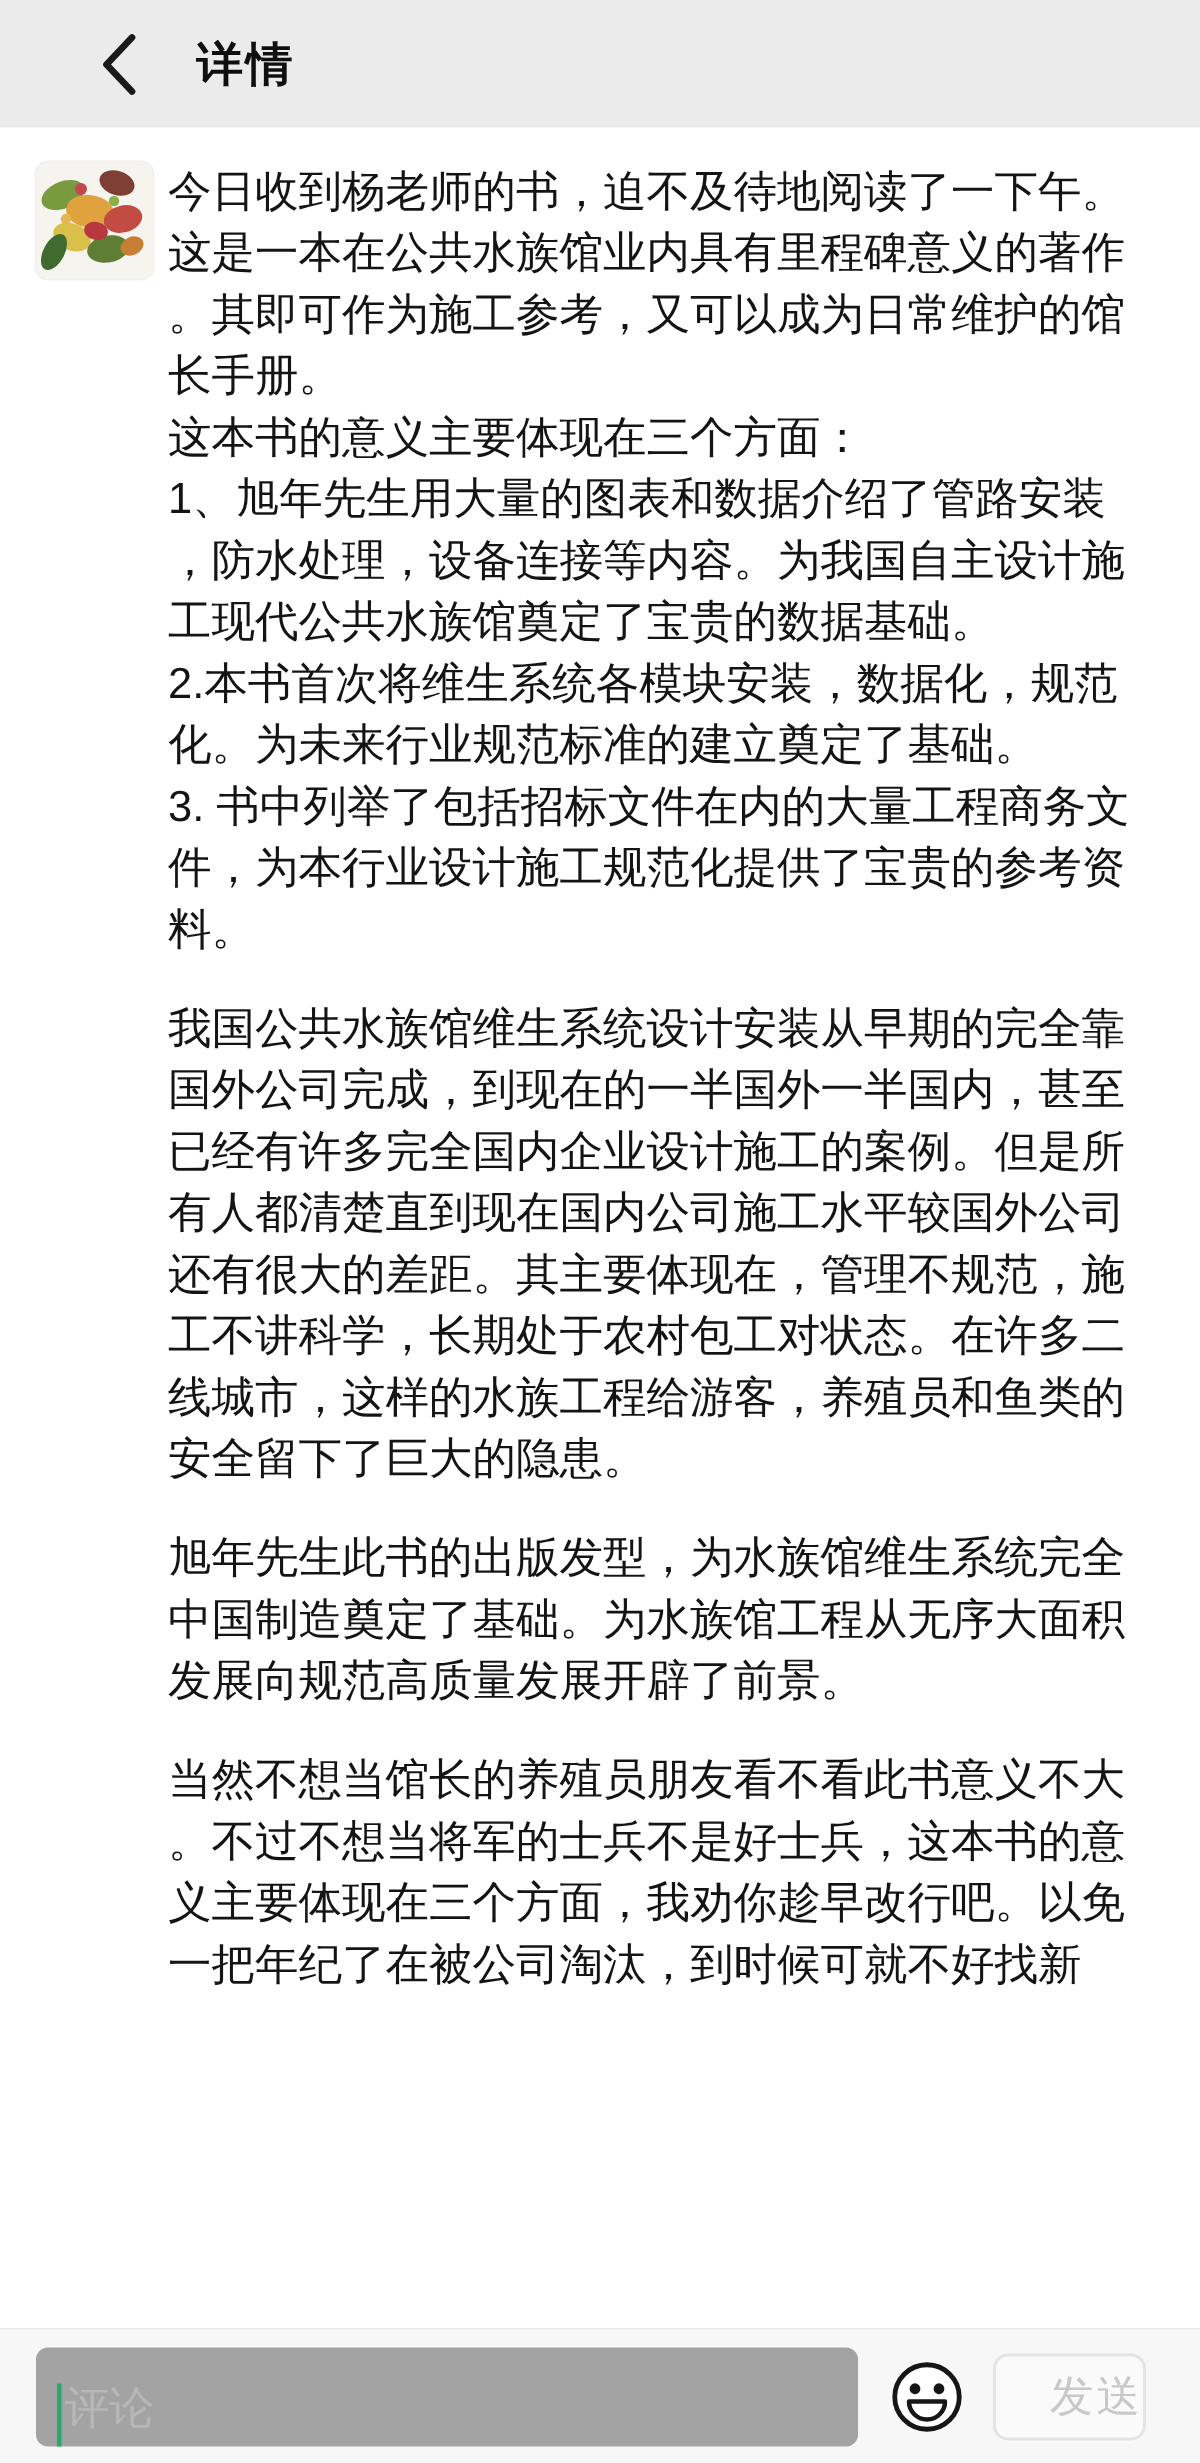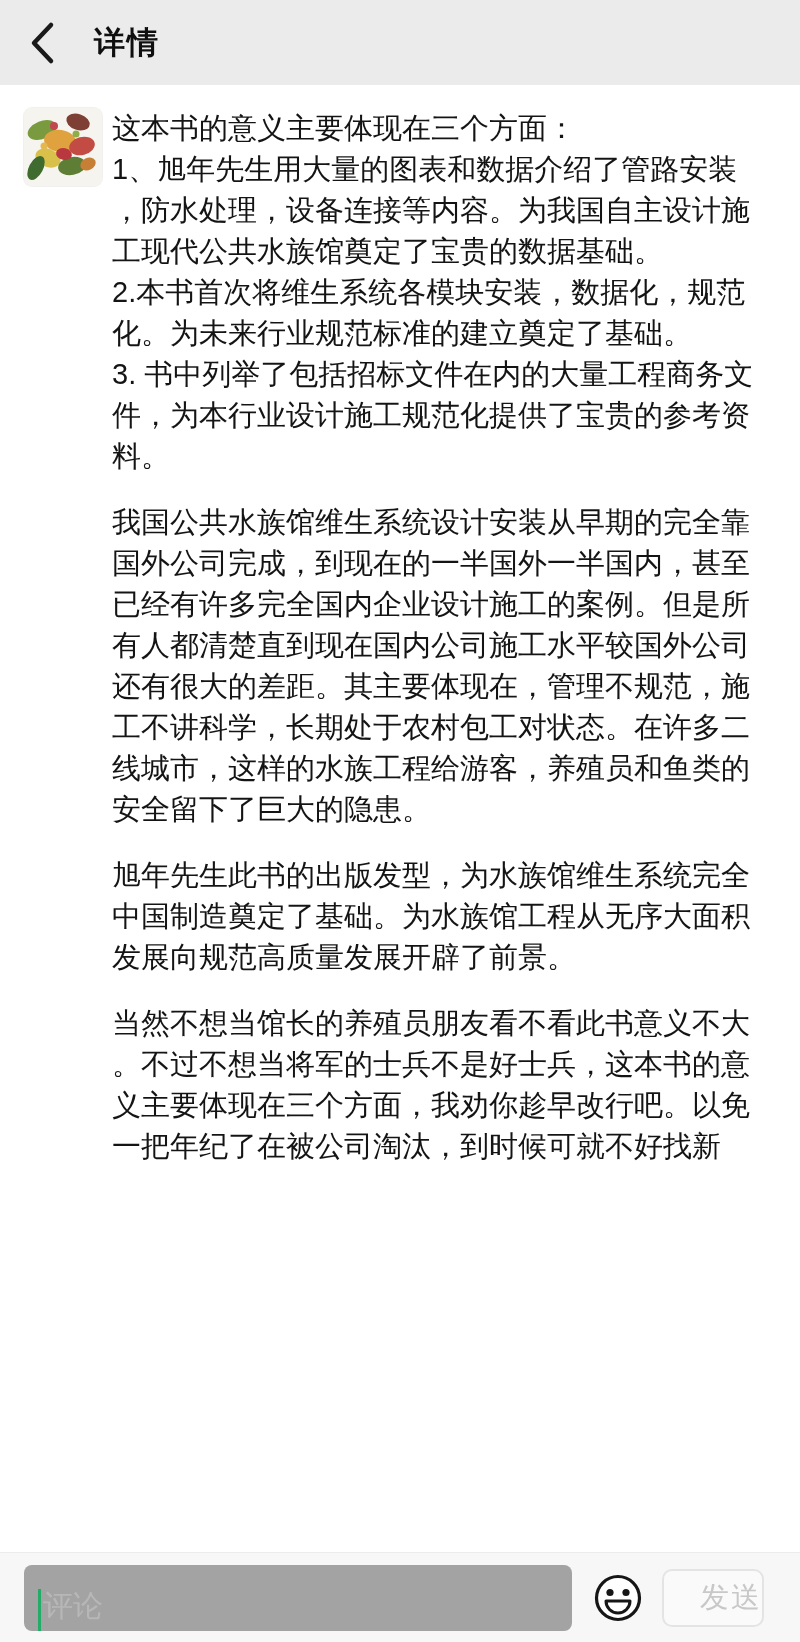--- a/index.html
+++ b/index.html
@@ -4,21 +4,21 @@
 <style>
   html,body { margin:0; padding:0; }
   body {
     width:800px; height:1642px; position:relative; overflow:hidden;
     background:#ffffff;
     font-family:"Liberation Sans","DejaVu Sans",sans-serif;
   }
   
   .header {
     position:absolute; top:0; left:0; right:0; height:85px;
-    background:#ebebeb; display:flex; align-items:center; z-index:4;
+    background:#ebebeb; display:flex; align-items:center; z-index:4;padding-left:37px;
   }
   .back-btn {
     margin-left:20px; width:44px; height:48px;
     display:flex; align-items:center; justify-content:center; cursor:pointer;
   }
   .page-title {
     margin-left:30px; font-size:31px; font-weight:700; color:#0f0f0f; letter-spacing:2px;
   }
   
   .post {
@@ -97,20 +97,21 @@
       <ellipse cx="12" cy="60" rx="7" ry="13" fill="#3f6b2f" transform="rotate(28 12 60)"></ellipse>
       <ellipse cx="40" cy="46" rx="8" ry="6" fill="#b9373f" transform="rotate(12 40 46)"></ellipse>
       <ellipse cx="64" cy="56" rx="8" ry="6" fill="#c77f35" transform="rotate(-25 64 56)"></ellipse>
       <circle cx="30" cy="18" r="4" fill="#c2484f"></circle>
       <circle cx="52" cy="26" r="3.5" fill="#8fae4a"></circle>
       <circle cx="20" cy="38" r="3.5" fill="#e4b84e"></circle>
     </svg>
   </div>
   <div class="post-body">
     <div class="post-text">
+        <p class="para">今日收到杨老师的书，迫不及待地阅读了一下午。这是一本在公共水族馆业内具有里程碑意义的著作。其即可作为施工参考，又可以成为日常维护的馆长手册。</p>
         <p class="para">这本书的意义主要体现在三个方面：</p>
         <p class="para">1、旭年先生用大量的图表和数据介绍了管路安装，防水处理，设备连接等内容。为我国自主设计施工现代公共水族馆奠定了宝贵的数据基础。</p>
         <p class="para">2.本书首次将维生系统各模块安装，数据化，规范化。为未来行业规范标准的建立奠定了基础。</p>
         <p class="para">3. 书中列举了包括招标文件在内的大量工程商务文件，为本行业设计施工规范化提供了宝贵的参考资料。</p>
         <p class="para gap">我国公共水族馆维生系统设计安装从早期的完全靠国外公司完成，到现在的一半国外一半国内，甚至已经有许多完全国内企业设计施工的案例。但是所有人都清楚直到现在国内公司施工水平较国外公司还有很大的差距。其主要体现在，管理不规范，施工不讲科学，长期处于农村包工对状态。在许多二线城市，这样的水族工程给游客，养殖员和鱼类的安全留下了巨大的隐患。</p>
         <p class="para gap">旭年先生此书的出版发型，为水族馆维生系统完全中国制造奠定了基础。为水族馆工程从无序大面积发展向规范高质量发展开辟了前景。</p>
         <p class="para gap">当然不想当馆长的养殖员朋友看不看此书意义不大。不过不想当将军的士兵不是好士兵，这本书的意义主要体现在三个方面，我劝你趁早改行吧。以免一把年纪了在被公司淘汰，到时候可就不好找新</p>
       </div>
   </div>
 </div>

